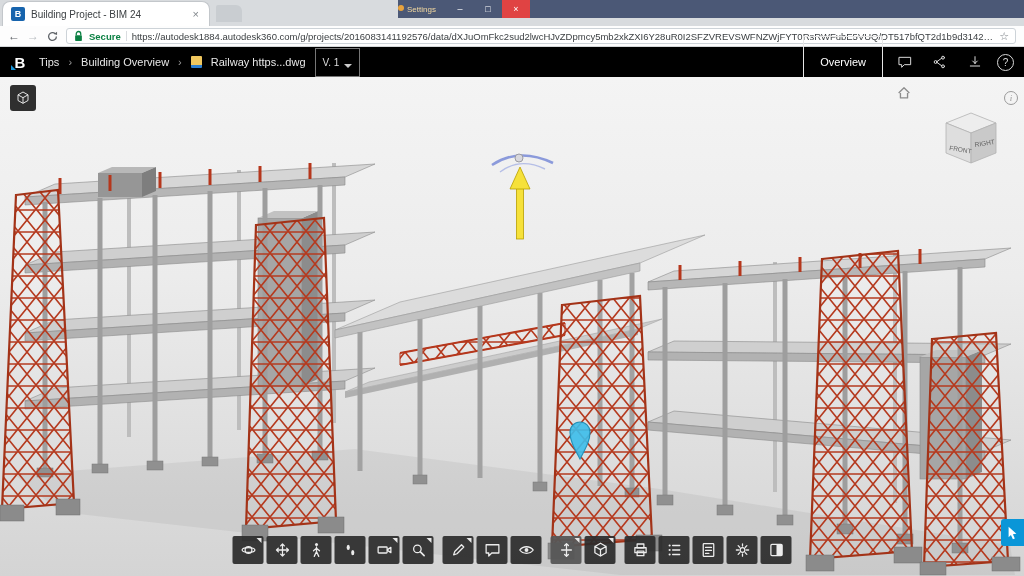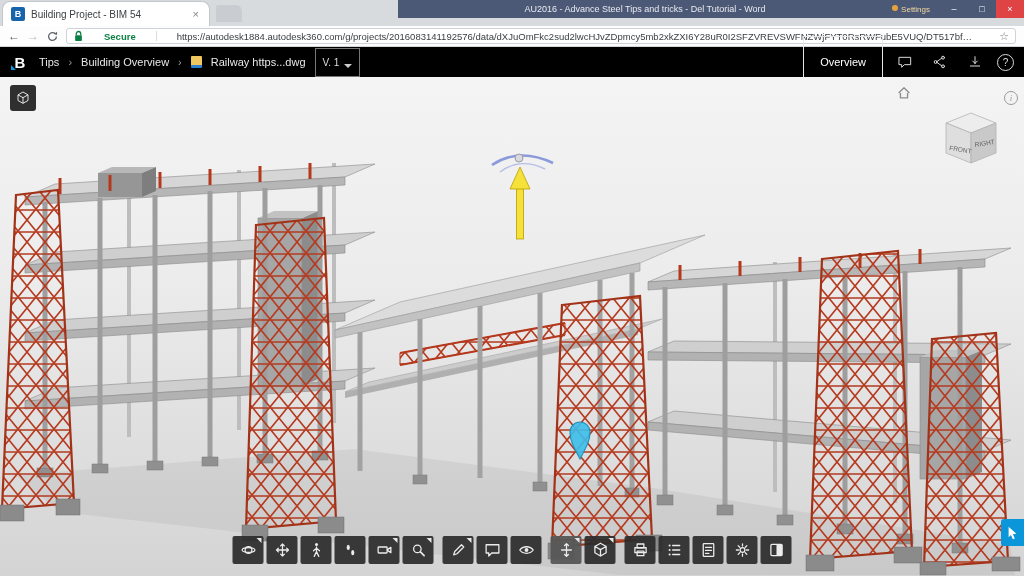--- a/index.html
+++ b/index.html
@@ -40,21 +40,21 @@
   }
   
   .navbar {
     height: 21px; background: #fdfdfd; border-bottom: 1px solid #d5d8da;
     display: flex; align-items: center; gap: 7px; padding: 0 8px;
   }
   .nav-arrow { font-size: 12px; color: #5f6368; line-height: 1; }
   .nav-arrow.disabled { color: #b9bdc1; }
   .omnibox {
     flex: 1; height: 16px; background: #fff; border: 1px solid #cdd3d8; border-radius: 3px;
-    display: flex; align-items: center; gap: 20px; padding: 0 6px; min-width: 0;
+    display: flex; align-items: center; gap: 5px; padding: 0 6px; min-width: 0;
   }
   .secure-label { color: #0b8043; font-size: 9.5px; font-weight: bold; }
   .omni-sep { width: 1px; height: 10px; background: #dadce0; }
   .url-text { flex: 1; font-size: 9.5px; color: #3c4043; white-space: nowrap; overflow: hidden; text-overflow: ellipsis; min-width: 0; }
   .star { font-size: 11px; color: #80868b; }
   
   .appbar {
     height: 30px; background: #000; display: flex; align-items: center; gap: 9px;
     padding: 0 10px; color: #fff;
   }
@@ -120,34 +120,33 @@
     background: #0a96d8; border-radius: 3px 0 0 3px;
     display: flex; align-items: center; justify-content: center;
   }
   .feedback-btn svg { fill: #fff; stroke: none; }
 </style>
 </head>
 <body>
 
 <div class="topbar">
   <div class="word-bar">
-    <span class="word-title">AU2016 - Advance Steel Tips and tricks - Del Tutorial - Word</span>
     <span class="settings-badge">
       <span class="settings-dot"></span>
       <span>Settings</span>
     </span>
     <span class="win-controls">
       <span class="win-btn">–</span>
       <span class="win-btn">□</span>
       <span class="win-btn close">×</span>
     </span>
   </div>
   <div class="chrome-tab">
     <span class="favicon">B</span>
-    <span class="tab-title">Building Project - BIM 54</span>
+    <span class="tab-title">Building Project - BIM 24</span>
     <span class="tab-close">×</span>
   </div>
   <div class="newtab-btn"></div>
 </div>
 
 <div class="navbar">
   <span class="nav-arrow">←</span>
   <span class="nav-arrow disabled">→</span>
   <span style="display:flex">
     <svg width="13" height="13" viewBox="0 0 16 16">

